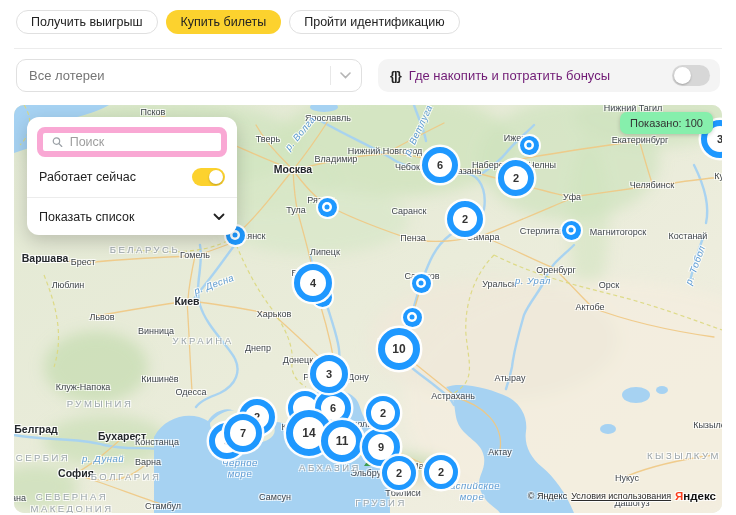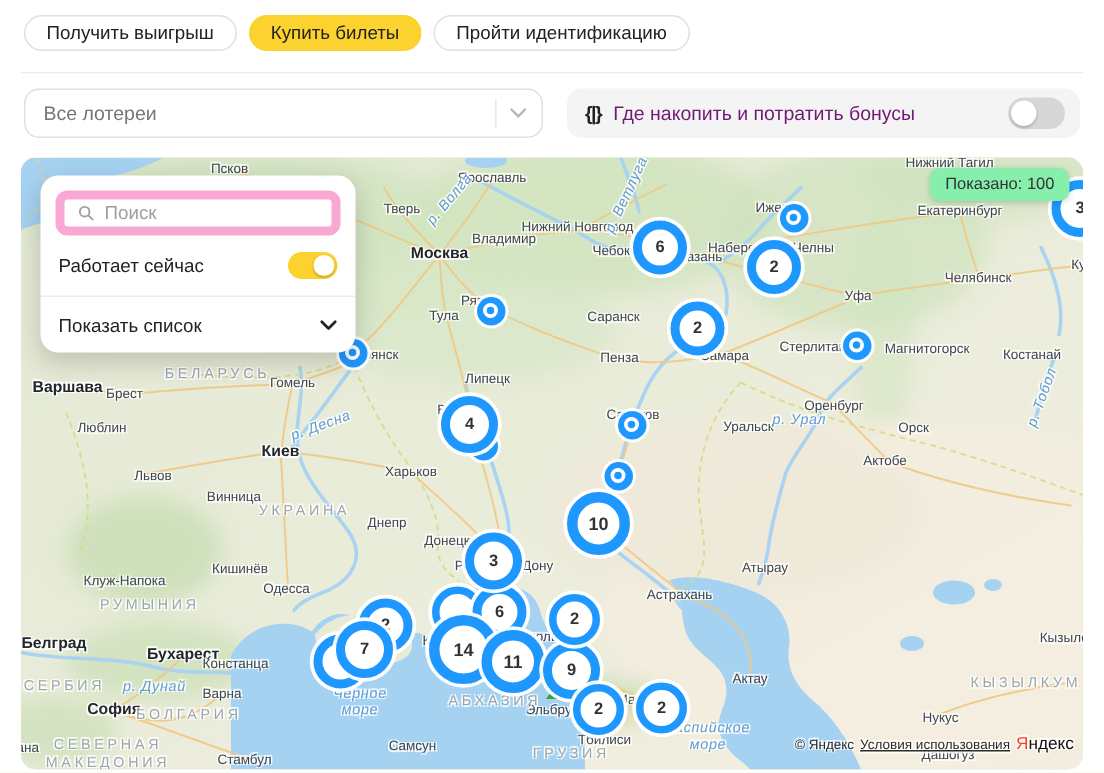--- a/index.html
+++ b/index.html
@@ -61,21 +61,21 @@
   .search input::placeholder { color:#9e9e9e; }
   .panel-row { display:flex; align-items:center; justify-content:space-between; height:40px; padding:0 2px;}
   .panel-row .lbl { font-size:12.5px; color:#222; }
   .panel-divider { height:1px; background:#ececec; margin:0 -10px; }
   .panel-row.list { height:37px; cursor:pointer; }
   .panel-row.list .lbl { font-weight:500; }
 
   .attribution { position:absolute; z-index:7; right:6px; bottom:11px; font-size:9px; color:#2b2b2b; display:flex; align-items:center; gap:4px;
      text-shadow:-1px -1px 0 rgba(255,255,255,.8), 1px -1px 0 rgba(255,255,255,.8), -1px 1px 0 rgba(255,255,255,.8), 1px 1px 0 rgba(255,255,255,.8);justify-content:center;}
   .attribution a { color:#2b2b2b; text-decoration:underline; cursor:pointer;}
-  .ylogo { font-weight:400; font-size:11.5px; color:#111; }
+  .ylogo { font-weight:700; font-size:11.5px; color:#111; }
   .ylogo .r { color:#fc3f1d; }
 </style>
 </head>
 <body>
 
 <div class="page">
 
   <div class="tabs" id="tabs">
       <div class="tab">Получить выигрыш</div>
       <div class="tab active">Купить билеты</div>

